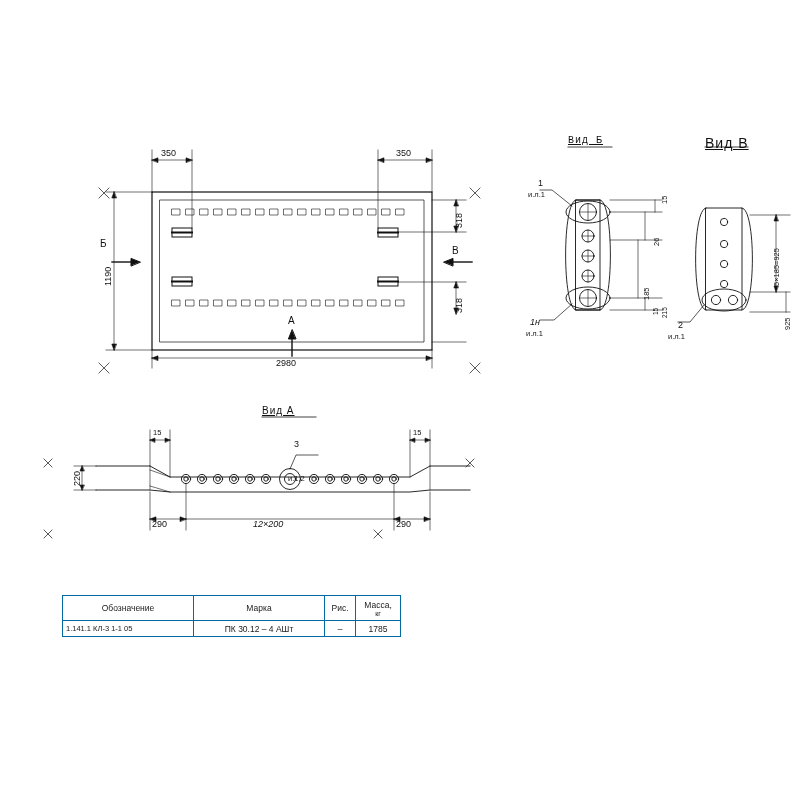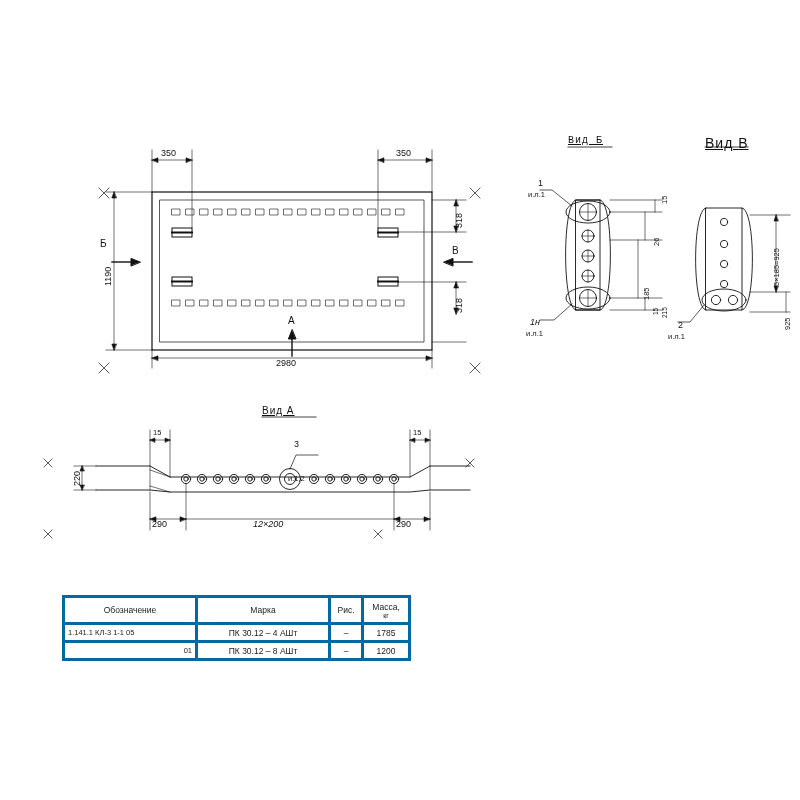--- a/index.html
+++ b/index.html
@@ -5,21 +5,21 @@
   html,body{margin:0;padding:0;background:#ffffff;}
   body{width:800px;height:800px;font-family:"Liberation Sans",sans-serif;color:#1a1a1a;position:relative;overflow:hidden;}
   .sheet{position:absolute;inset:0;}
   svg{position:absolute;left:0;top:0;width:800px;height:800px;}
   .lbl{position:absolute;font-family:"Liberation Sans",sans-serif;font-size:9px;color:#111;white-space:nowrap;}
   .lbl.sm{font-size:7.5px;}
   .lbl.xs{font-size:6.5px;}
   .lbl.u{text-decoration:underline;}
   .lbl.rot{transform-origin:left top;}
   .tbl{position:absolute;left:62px;top:595px;border-collapse:collapse;font-size:8.5px;}
-  .tbl td,.tbl th{border:3px solid #0369a1;padding:1px 3px;font-weight:normal;text-align:center;height:13px;}
+  .tbl td,.tbl th{border:1px solid #0369a1;padding:1px 3px;font-weight:normal;text-align:center;height:13px;}
   .tbl th{height:22px;}
   .c-oboz{width:124px;}
   .c-marka{width:124px;}
   .c-ris{width:24px;}
   .c-massa{width:38px;}
   .tiny{font-size:7px;line-height:1.0;}
 </style>
 </head>
 <body>
 
@@ -362,22 +362,16 @@
       </th>
     </tr>
   </thead>
   <tbody>
     <tr>
       <td style="text-align:left;font-size:7.5px;margin-left:8px;">1.141.1 КЛ-3  1-1  05</td>
       <td>ПК 30.12  –  4 АШт</td>
       <td>–</td>
       <td>1785</td>
     </tr>
-    <tr>
-      <td style="text-align:right;font-size:7.5px;">01</td>
-      <td>ПК 30.12  –  8 АШт</td>
-      <td>–</td>
-      <td>1200</td>
-    </tr>
   </tbody>
 </table>
 
 </div>
 
 </body></html>

